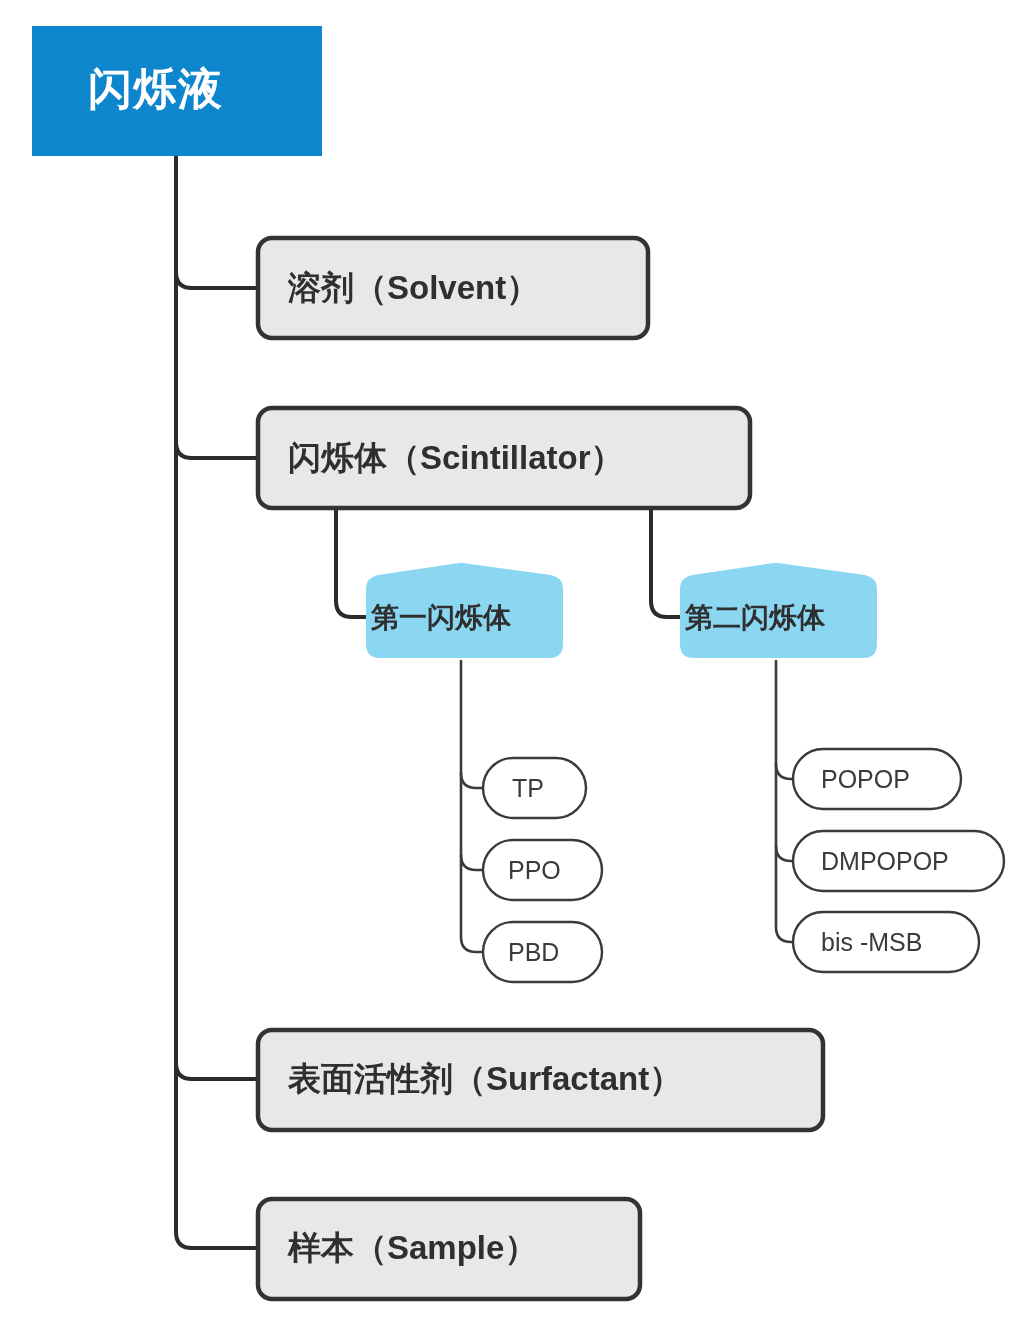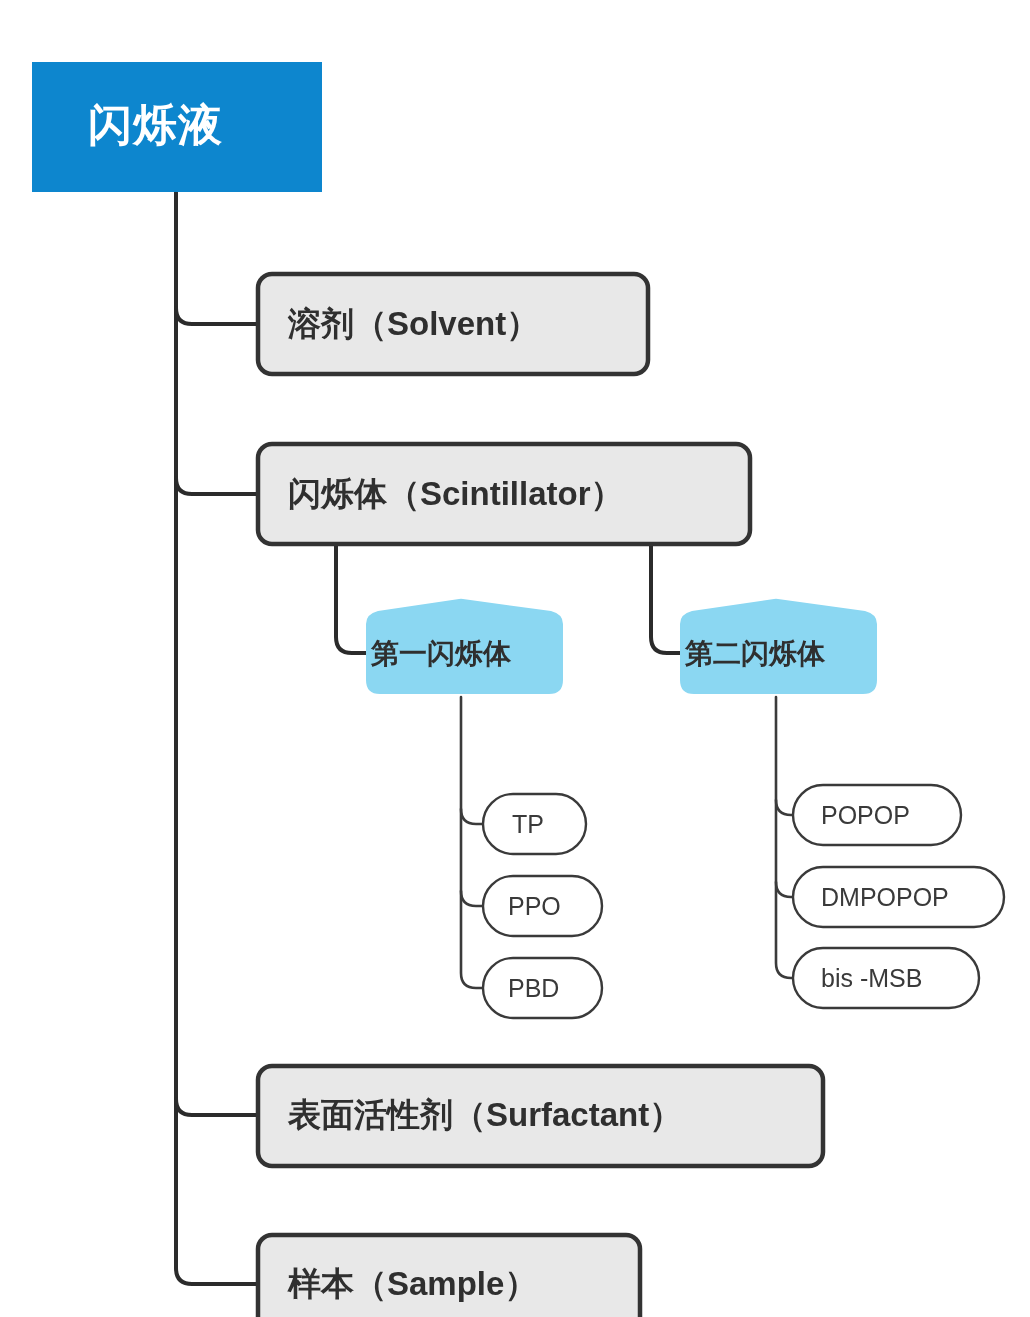--- a/index.html
+++ b/index.html
@@ -11,21 +11,20 @@
   body {
     width: 1030px;
     height: 1317px;
     font-family: "Liberation Sans", "DejaVu Sans", sans-serif;
     overflow: hidden;
   }
   #diagram-root {
     position: relative;
     width: 1030px;
     height: 1155px;
-    margin-top: 36px;
   }
   svg.mindmap {
     display: block;
     width: 1030px;
     height: 1317px;
   }
   .edge {
     fill: none;
     stroke: #2b2b2b;
     stroke-width: 4;

